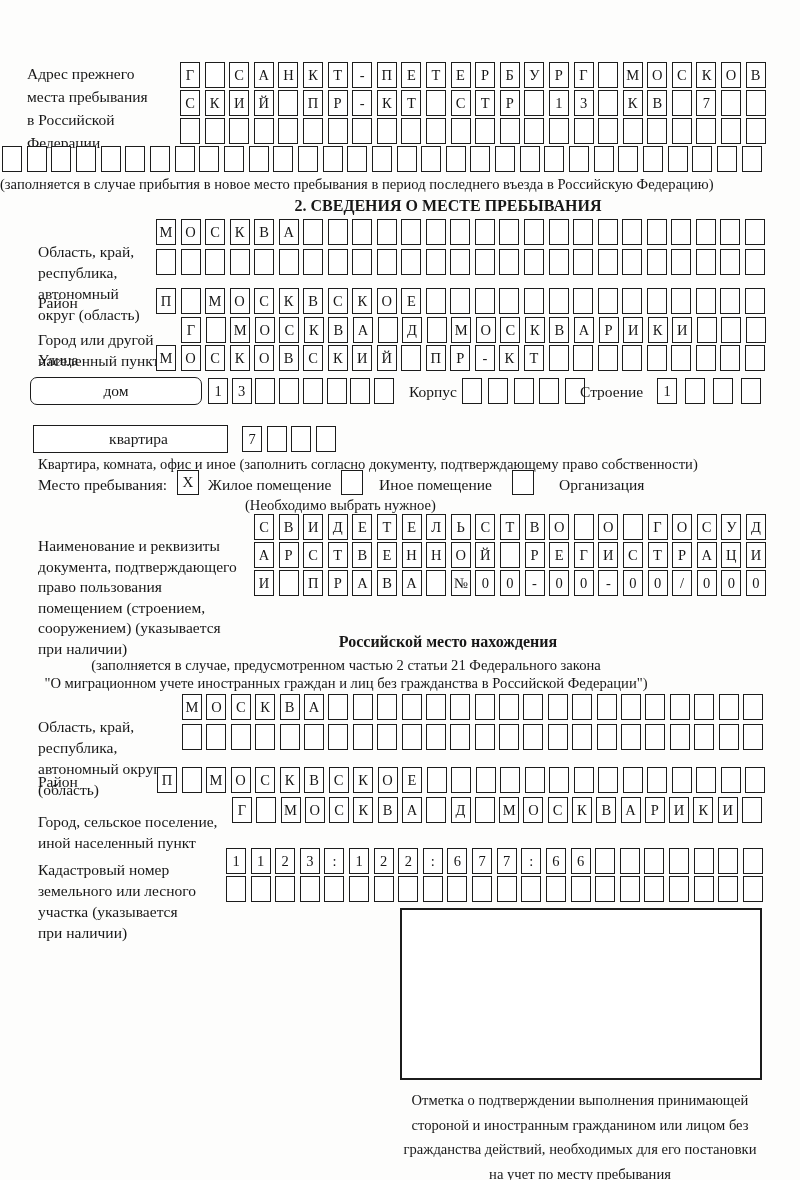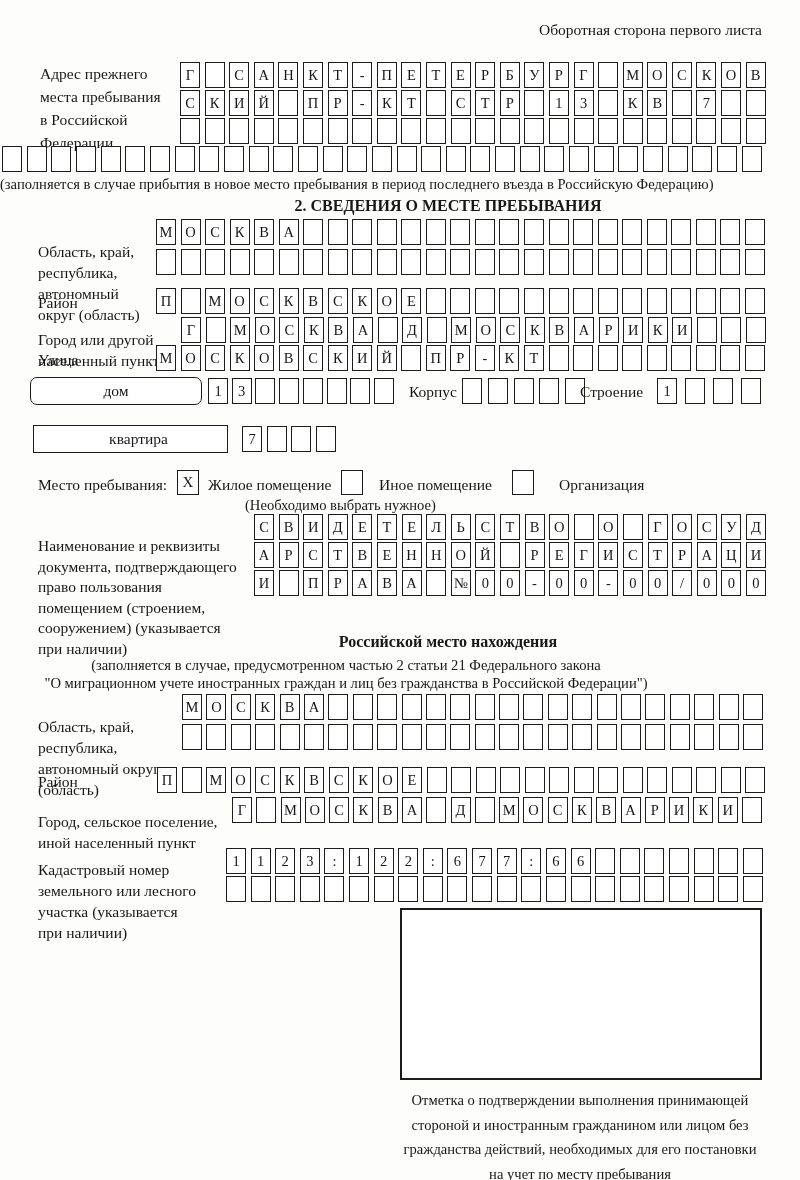--- a/index.html
+++ b/index.html
@@ -36,23 +36,22 @@
     font-size:15px;
   }
   .stampbox{position:absolute;box-sizing:border-box;border:2px solid #1c1c1c;background:#fff;}
   .caption{position:absolute;text-align:center;font-size:14.6px;line-height:24.5px;}
 </style>
 </head>
 <body>
 
 <div class="page">
 
-  <div class="note" style="top:21px;right:38px;font-size:15.5px;">Оборотная сторона первого листа</div>
-
-  <div class="label" style="left:40px;top:62px;">Адрес прежнего<br>места пребывания<br>в Российской<br>Федерации</div>
+
+  <div class="label" style="left:27px;top:62px;">Адрес прежнего<br>места пребывания<br>в Российской<br>Федерации</div>
   <div class="cellrow" style="left:180px;top:62px;width:586px;">
       <div class="cell">Г</div>
       <div class="cell"></div>
       <div class="cell">С</div>
       <div class="cell">А</div>
       <div class="cell">Н</div>
       <div class="cell">К</div>
       <div class="cell">Т</div>
       <div class="cell">-</div>
       <div class="cell">П</div>
@@ -330,20 +329,21 @@
       <div class="cell"></div>
     </div>
 
   <div class="widebox" style="left:33px;top:425px;width:195px;padding-left:16px;">квартира</div>
   <div class="cellrow" style="left:242px;top:426px;width:94px;">
       <div class="cell">7</div>
       <div class="cell"></div>
       <div class="cell"></div>
       <div class="cell"></div>
     </div>
+  <div class="note" style="left:38px;top:456px;">Квартира, комната, офис и иное (заполнить согласно документу, подтверждающему право собственности)</div>
 
   <div class="label" style="left:38px;top:473px;">Место пребывания:</div>
   <div class="chk" style="left:177px;top:470px;">X</div>
   <div class="label" style="left:208px;top:473px;">Жилое помещение</div>
   <div class="chk" style="left:341px;top:470px;"></div>
   <div class="label" style="left:379px;top:473px;">Иное помещение</div>
   <div class="chk" style="left:512px;top:470px;"></div>
   <div class="label" style="left:559px;top:473px;">Организация</div>
   <div class="note" style="left:245px;top:497px;">(Необходимо выбрать нужное)</div>
 

